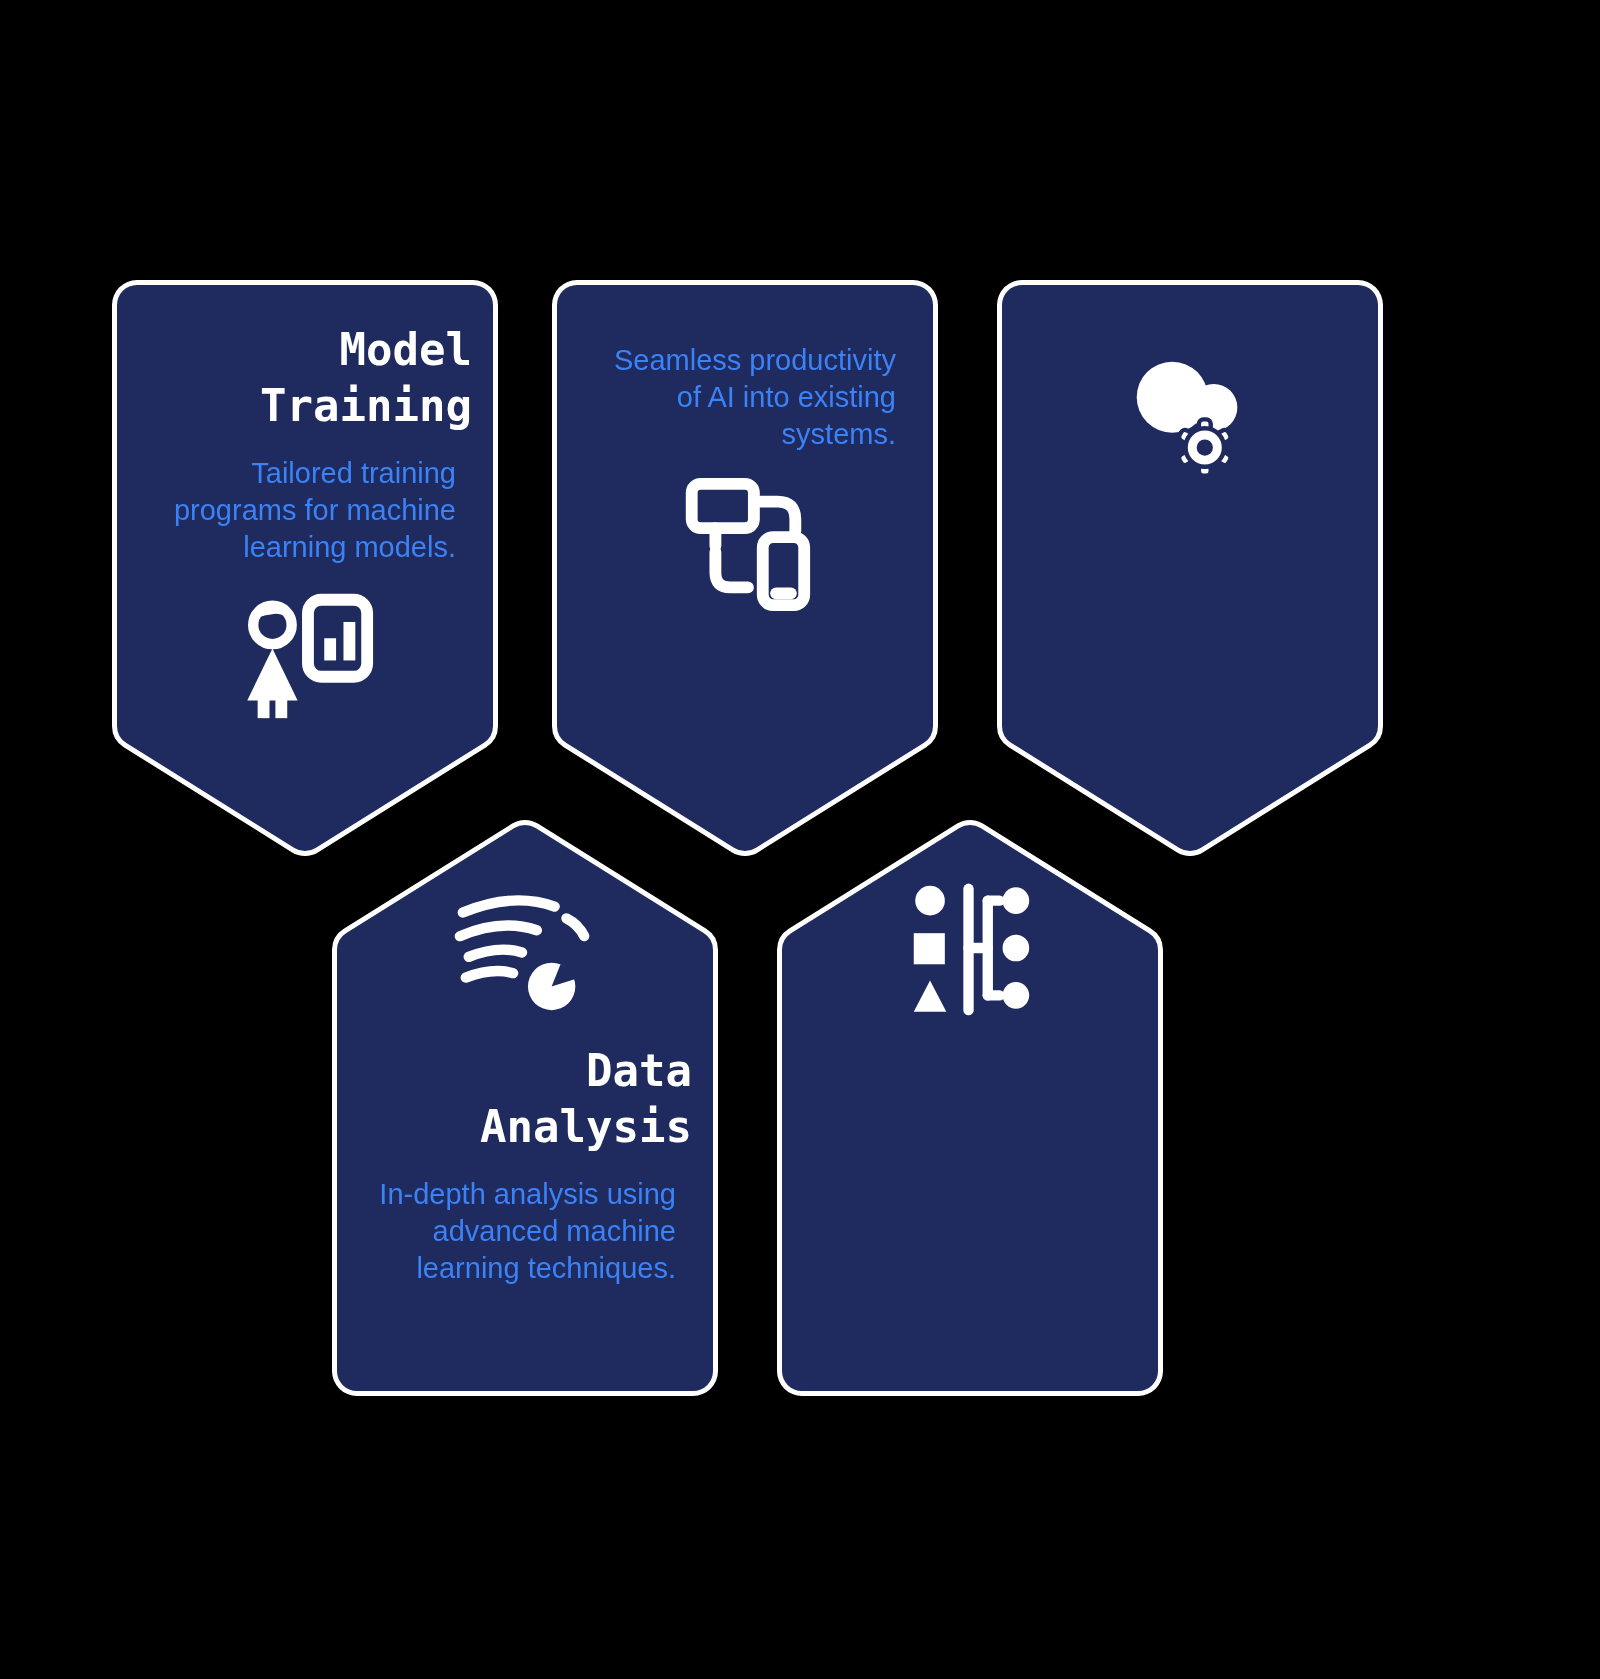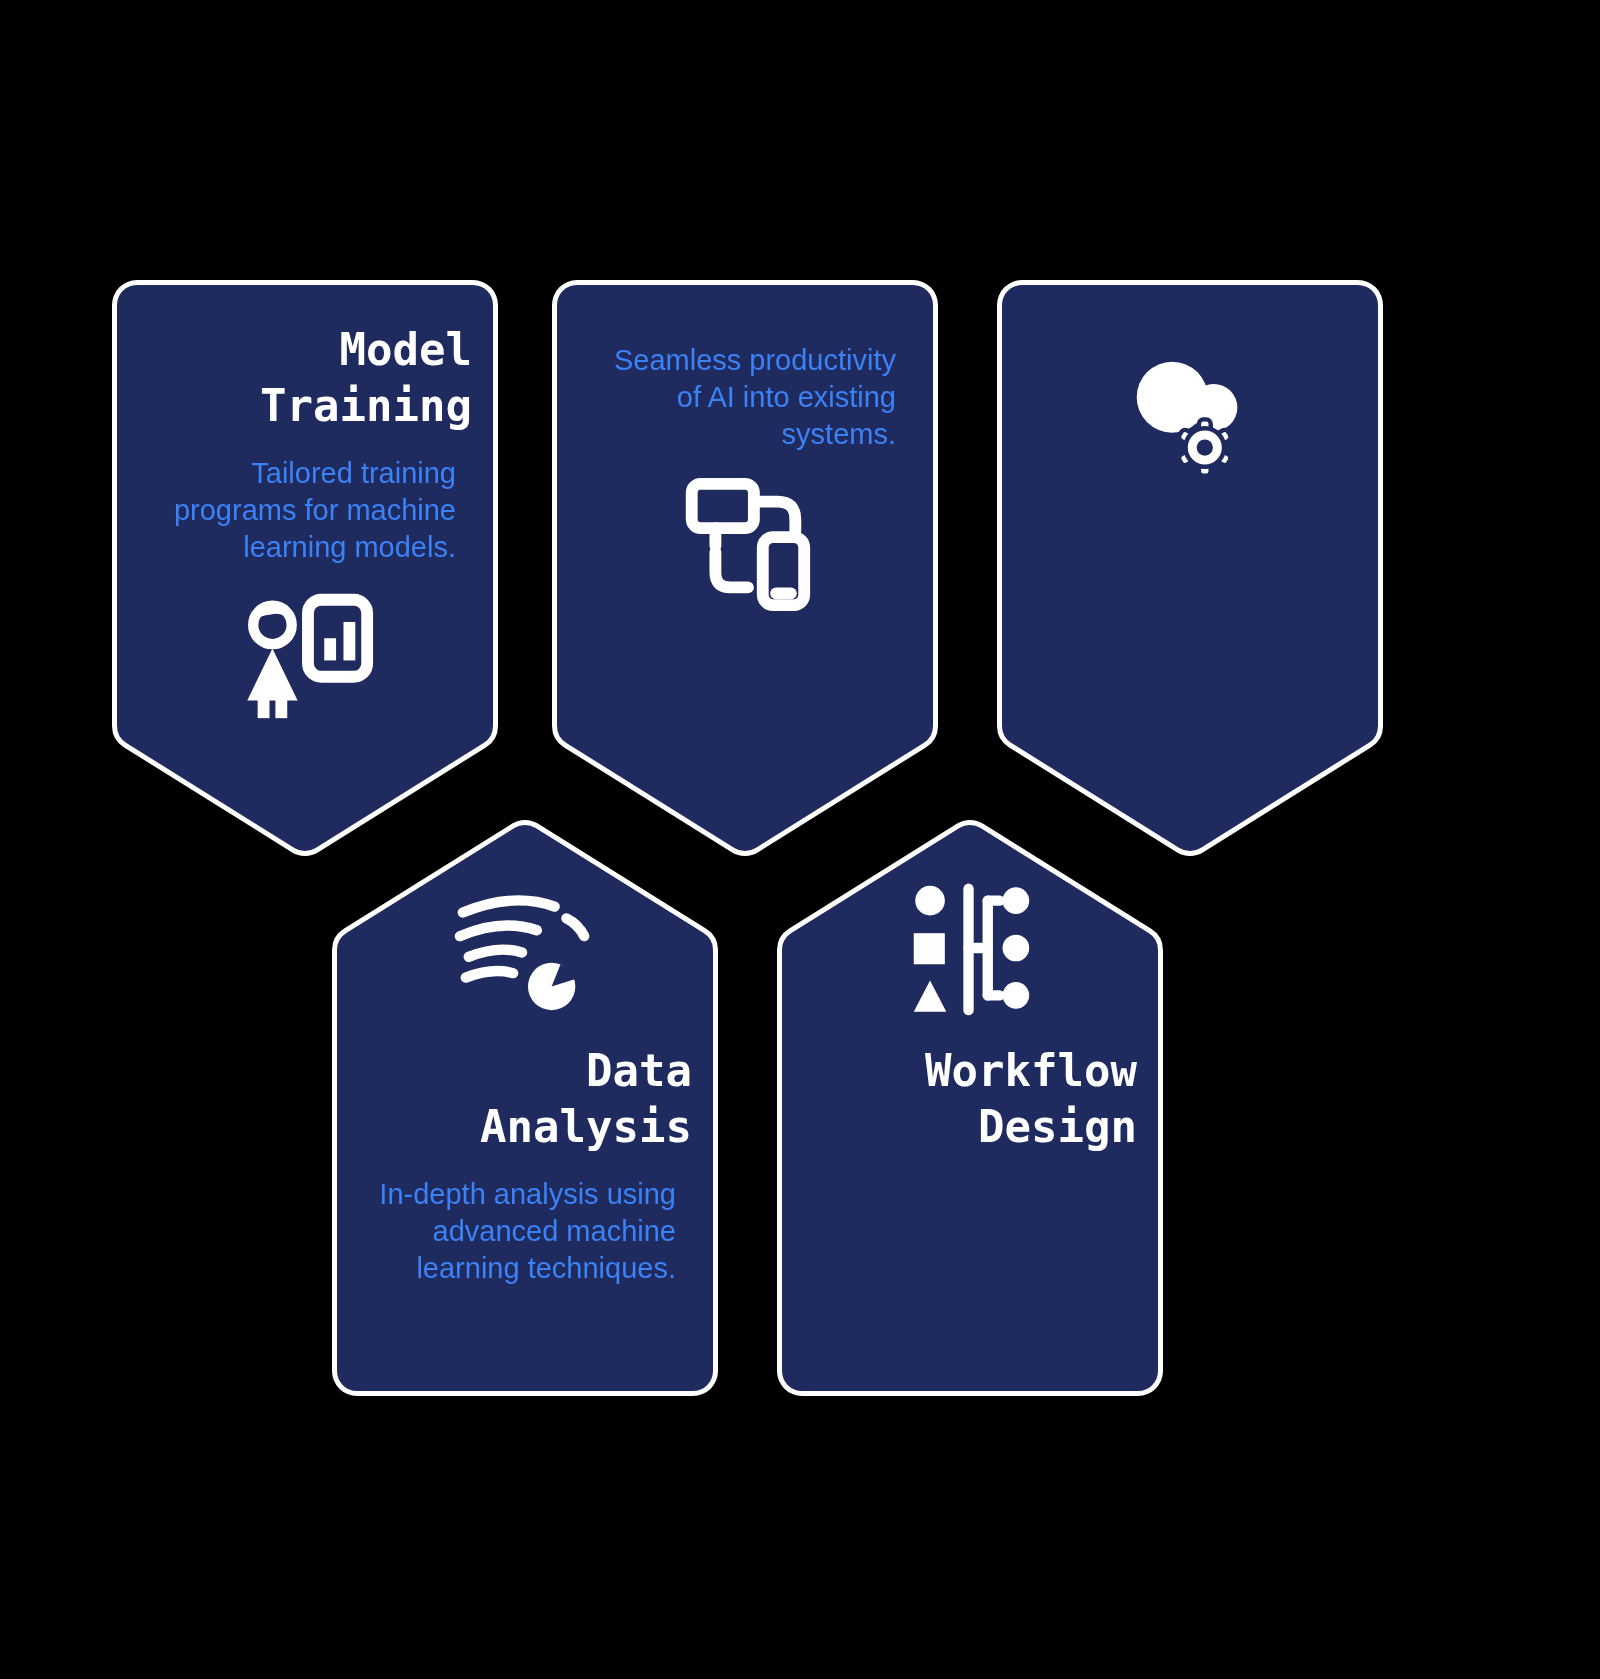--- a/index.html
+++ b/index.html
@@ -135,17 +135,16 @@
           <line x1="49" y1="10" x2="49" y2="92"></line>
           <line x1="49" y1="50" x2="62" y2="50"></line>
           <path d="M62 18 V82"></path>
           <line x1="62" y1="18" x2="70" y2="18"></line>
           <line x1="62" y1="82" x2="70" y2="82"></line>
         </g>
         <circle cx="81" cy="18" r="9" fill="#ffffff"></circle>
         <circle cx="81" cy="50" r="9" fill="#ffffff"></circle>
         <circle cx="81" cy="82" r="9" fill="#ffffff"></circle>
       </svg>
-      <h2 class="title">Workflow Design</h2>
     </div>
   </div>
 
 </div>
 
 </body></html>

